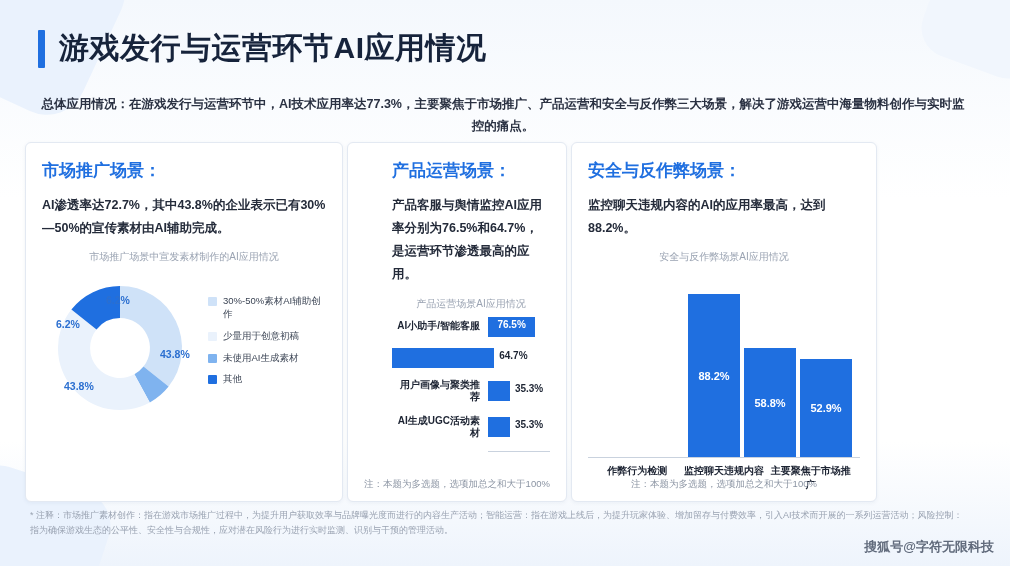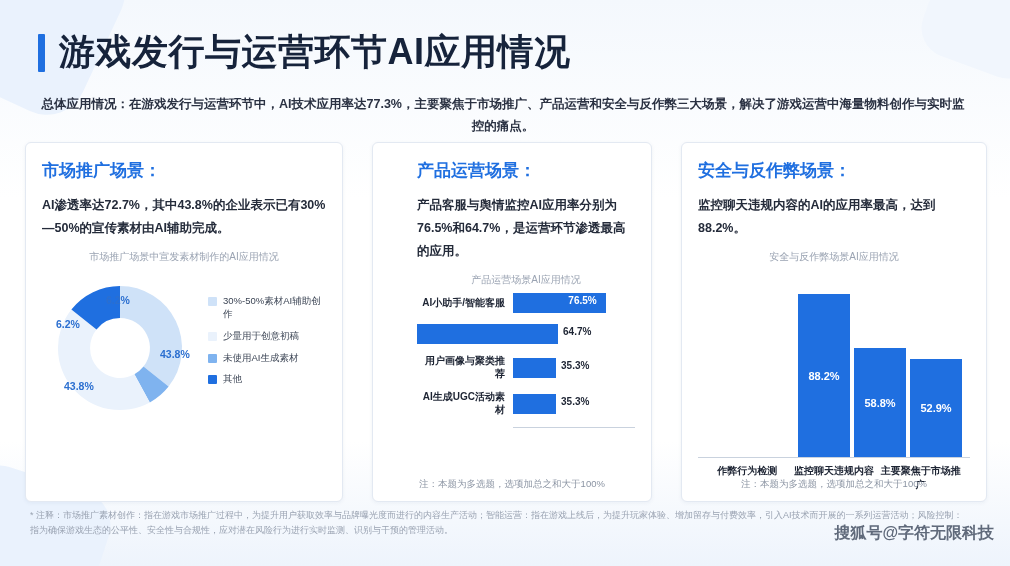--- a/index.html
+++ b/index.html
@@ -35,34 +35,34 @@
   
   .title-row {
     position: absolute; left: 38px; top: 28px;
     display: flex; align-items: center;
   }
   .title-bar {
     width: 7px; height: 38px; background: #1f6fe0; margin-right: 14px;
     border-radius: 1px;
   }
   .title-text {
-    font-size: 36px; font-weight: bold; color: #16233b; letter-spacing: 0.5px;
+    font-size: 30px; font-weight: bold; color: #16233b; letter-spacing: 0.5px;
   }
 
   
   .summary {
     position: absolute; left: 38px; top: 94px; width: 930px;
     font-size: 12.5px; font-weight: bold; color: #2a3142; line-height: 1.75; text-align: center;
   }
 
   
   .cards {
     position: absolute; left: 25px; top: 142px;
-    width: 962px; height: 360px;
-    display: flex; gap: 29px;
+    width: 852px; height: 360px;
+    display: flex; gap: 4px;
   }
   .card {
     background: #ffffff;
     border: 1px solid #e3e9f2;
     border-radius: 6px;
     box-shadow: 0 1px 4px rgba(30,60,120,0.06);
     padding: 16px 16px 10px 16px;
     position: relative;
   }
   .card-1 { width: 322px; }
@@ -145,22 +145,22 @@
   .vbar-label {
     width: 92px; text-align: center; font-size: 10px; color: #1d2433; font-weight: bold;
   }
 
   
   .footnote {
     position: absolute; left: 30px; top: 508px; width: 940px;
     font-size: 9px; color: #9aa3b2; line-height: 1.7;
   }
   .watermark {
-    position: absolute; right: 16px; bottom: 22px;
-    font-size: 16px; color: #606a7b; font-weight: bold;
+    position: absolute; right: 16px; bottom: 10px;
+    font-size: 13px; color: #606a7b; font-weight: bold;
   }
 </style>
 </head>
 <body>
 
 <div class="page">
   <div class="corner-tl"></div>
   <div class="corner-bl"></div>
   <div class="corner-tr"></div>
 

